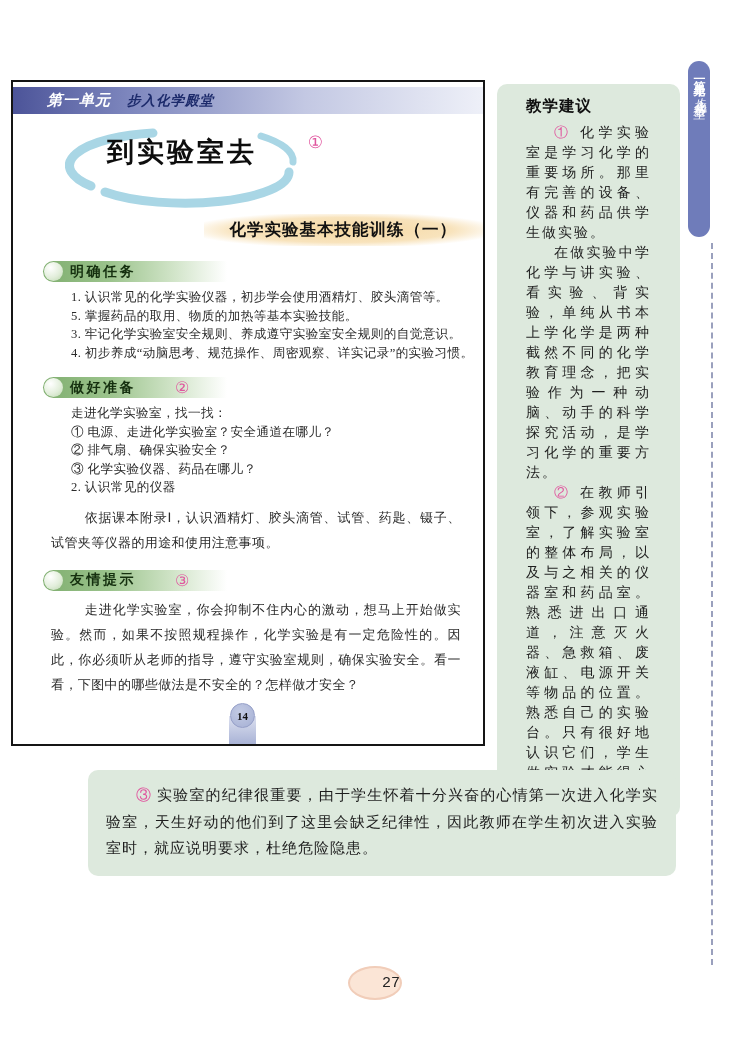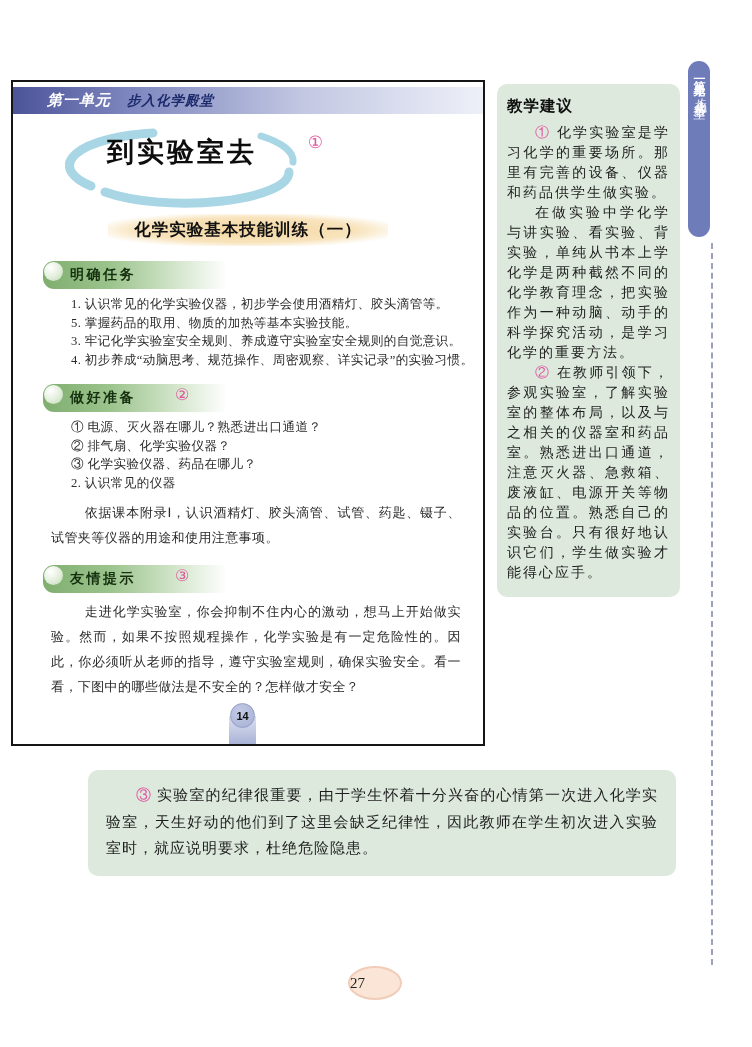--- a/index.html
+++ b/index.html
@@ -20,29 +20,29 @@
   .banner .unit{color:#ffffff;font-weight:bold;font-style:italic;font-size:15px;letter-spacing:1px;}
   .banner .uname{color:#1c2a6b;font-weight:bold;font-style:italic;font-size:13.5px;letter-spacing:1px;}
   .title-wrap{position:relative;margin:12px 0 0 52px;width:252px;height:84px;}
   .title-wrap svg{position:absolute;left:0;top:0;}
   .lesson-title{
     position:absolute;left:42px;top:8px;font-family:"Liberation Sans",sans-serif;
     font-weight:900;font-size:27px;letter-spacing:3px;color:#0d0d0d;white-space:nowrap;
   }
   .marker{color:#e0559e;}
   .title-marker{position:absolute;right:-6px;top:6px;font-size:17px;}
-  .subtitle-row{text-align:center;margin-top:4px;}
+  .subtitle-row{text-align:right;margin-top:4px;}
   .lesson-subtitle{
     display:inline-block;position:relative;font-weight:bold;font-size:16.5px;letter-spacing:1px;
     padding:5px 26px;color:#111;
     background:radial-gradient(ellipse at center,#f5d8a2 0%,#f8e3bc 55%,rgba(248,227,188,0) 80%);
   }
   .sec-group{margin:0 14px 0 30px;}
   .sec-head{
-    position:relative;height:28px;width:200px;margin-top:15px;border-radius:11px;
+    position:relative;height:21px;width:200px;margin-top:15px;border-radius:11px;
     background:linear-gradient(90deg,#7fae6f 0%,#9cc48d 34%,#cfe3c6 64%,rgba(223,235,216,0) 92%);
     display:flex;align-items:center;padding-left:27px;box-sizing:border-box;
   }
   .sec-sphere{
     position:absolute;left:1px;top:1px;width:19px;height:19px;border-radius:50%;
     background:radial-gradient(circle at 35% 30%,#ffffff 0%,#e2eedb 55%,#bcd6af 100%);
   }
   .sec-label{font-weight:bold;font-size:14px;color:#15300f;letter-spacing:2.5px;}
   .sec-marker{position:absolute;left:132px;top:1px;font-size:16px;}
   .sec-items{margin:6px 0 0 28px;font-size:12.6px;line-height:18.5px;color:#2b2b2b;letter-spacing:0.4px;}
@@ -51,26 +51,26 @@
     margin:8px;font-size:13px;line-height:25px;color:#2b2b2b;letter-spacing:0.4px;
     text-indent:2.6em;text-align:justify;
   }
   .tip-para{margin-top:6px;}
   .page-tab{position:absolute;left:216px;bottom:0;width:27px;height:28px;
     background:linear-gradient(180deg,#dde1f0 0%,#a9b3d6 100%);}
   .page-tab-circle{
     position:absolute;left:1px;top:-13px;width:23px;height:23px;border-radius:50%;
     background:radial-gradient(circle at 40% 35%,#c3cbe4,#a5afd4);border:1px solid #959fc8;
     display:flex;align-items:center;justify-content:center;
-    font-size:11px;font-weight:bold;color:#111;font-family:Liberation Sans, sans-serif;
+    font-size:11px;font-weight:bold;color:#111;font-family:Liberation Serif, serif;
   }
   
   .advice{
     position:absolute;left:497px;top:84px;width:183px;box-sizing:border-box;
-    background:#dde9dd;border-radius:10px;padding:12px 10px 14px;
+    background:#dde9dd;border-radius:10px;padding:12px 29px 14px;
   }
   .advice-title{font-weight:bold;font-size:15.5px;color:#0f0f0f;letter-spacing:1px;margin-bottom:6px;}
   .advice p{
     margin:0;font-size:14px;line-height:20px;letter-spacing:2px;color:#1e1e1e;
     text-align:justify;text-indent:2em;
   }
   
   .edge-tab{
     position:absolute;left:688px;top:61px;width:22px;height:176px;border-radius:11px;
     background:#6f7cba;color:#ffffff;writing-mode:vertical-rl;text-orientation:upright;
@@ -89,22 +89,22 @@
     background:#dde9dd;border-radius:10px;padding:12px 18px 14px;
   }
   .footnote p{
     margin:0;font-size:15px;line-height:26.5px;letter-spacing:1px;color:#1e1e1e;
     text-align:justify;text-indent:2em;
   }
   
   .page-oval{
     position:absolute;left:348px;top:966px;width:54px;height:34px;border-radius:50%;
     background:#fbe5d6;border:2px solid #f1cdb9;box-sizing:border-box;
-    display:flex;align-items:center;justify-content:flex-start;
-    font-family:Liberation Serif, serif;font-size:15px;color:#222;
+    display:flex;align-items:center;justify-content:flex-end;
+    font-family:Liberation Mono, monospace;font-size:15px;color:#222;
   }
 </style>
 </head>
 <body>
 
 <div class="book-page">
 
   <div class="banner">
     <span class="unit">第一单元</span>
     <span class="uname">步入化学殿堂</span>
@@ -137,22 +137,23 @@
     </div>
   </div>
 
   <div class="sec-group">
     <div class="sec-head">
       <span class="sec-sphere"></span>
       <span class="sec-label">做好准备</span>
       <span class="marker sec-marker">②</span>
     </div>
     <div class="sec-items">
-      <div>① 电源、灭火器在哪儿？熟悉进出口通道？</div>
-      <div>② 排气扇、化学实验仪器？</div>
+      <div>走进化学实验室，找一找：</div>
+      <div>① 电源、走进化学实验室？安全通道在哪儿？</div>
+      <div>② 排气扇、确保实验安全？</div>
       <div>③ 化学实验仪器、药品在哪儿？</div>
       <div>2. 认识常见的仪器</div>
     </div>
     <p class="sec-para">依据课本附录Ⅰ，认识酒精灯、胶头滴管、试管、药匙、镊子、试管夹等仪器的用途和使用注意事项。</p>
   </div>
 
   <div class="sec-group">
     <div class="sec-head">
       <span class="sec-sphere"></span>
       <span class="sec-label">友情提示</span>

